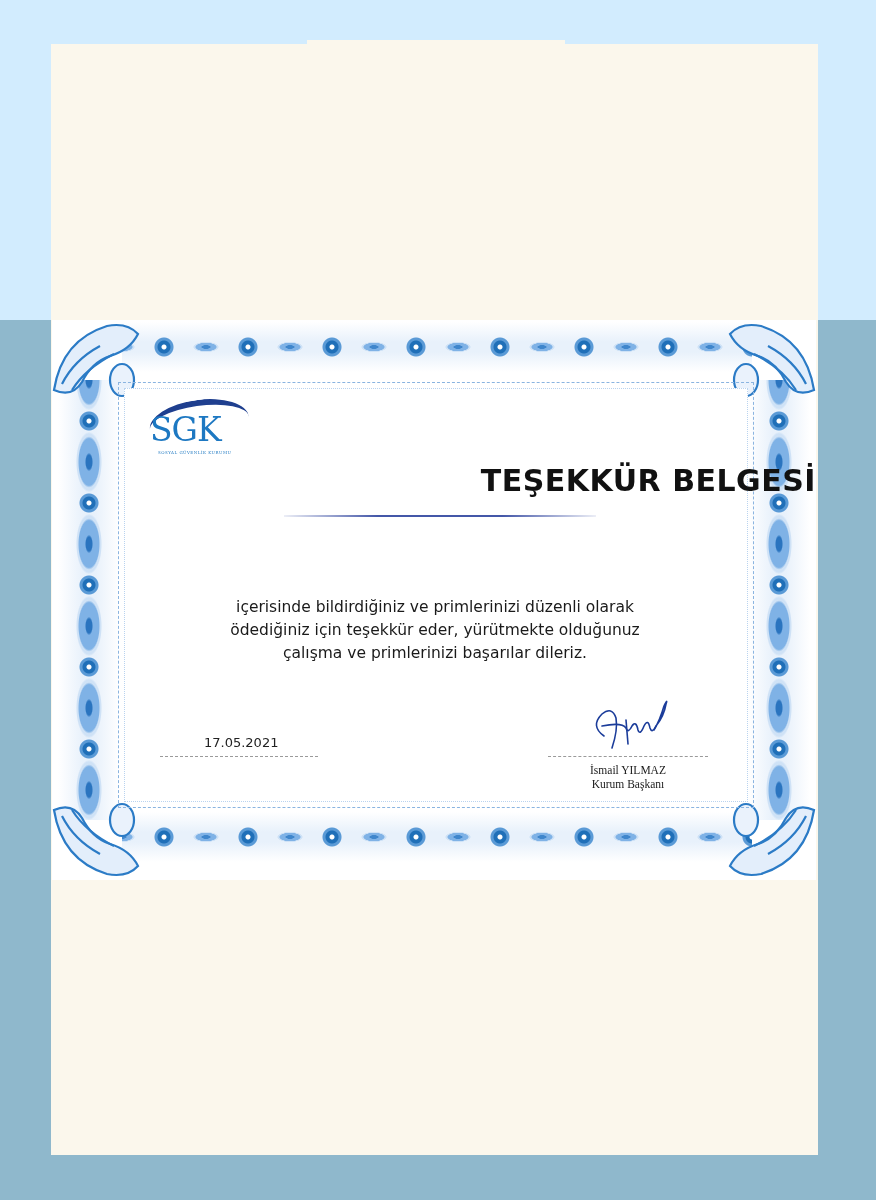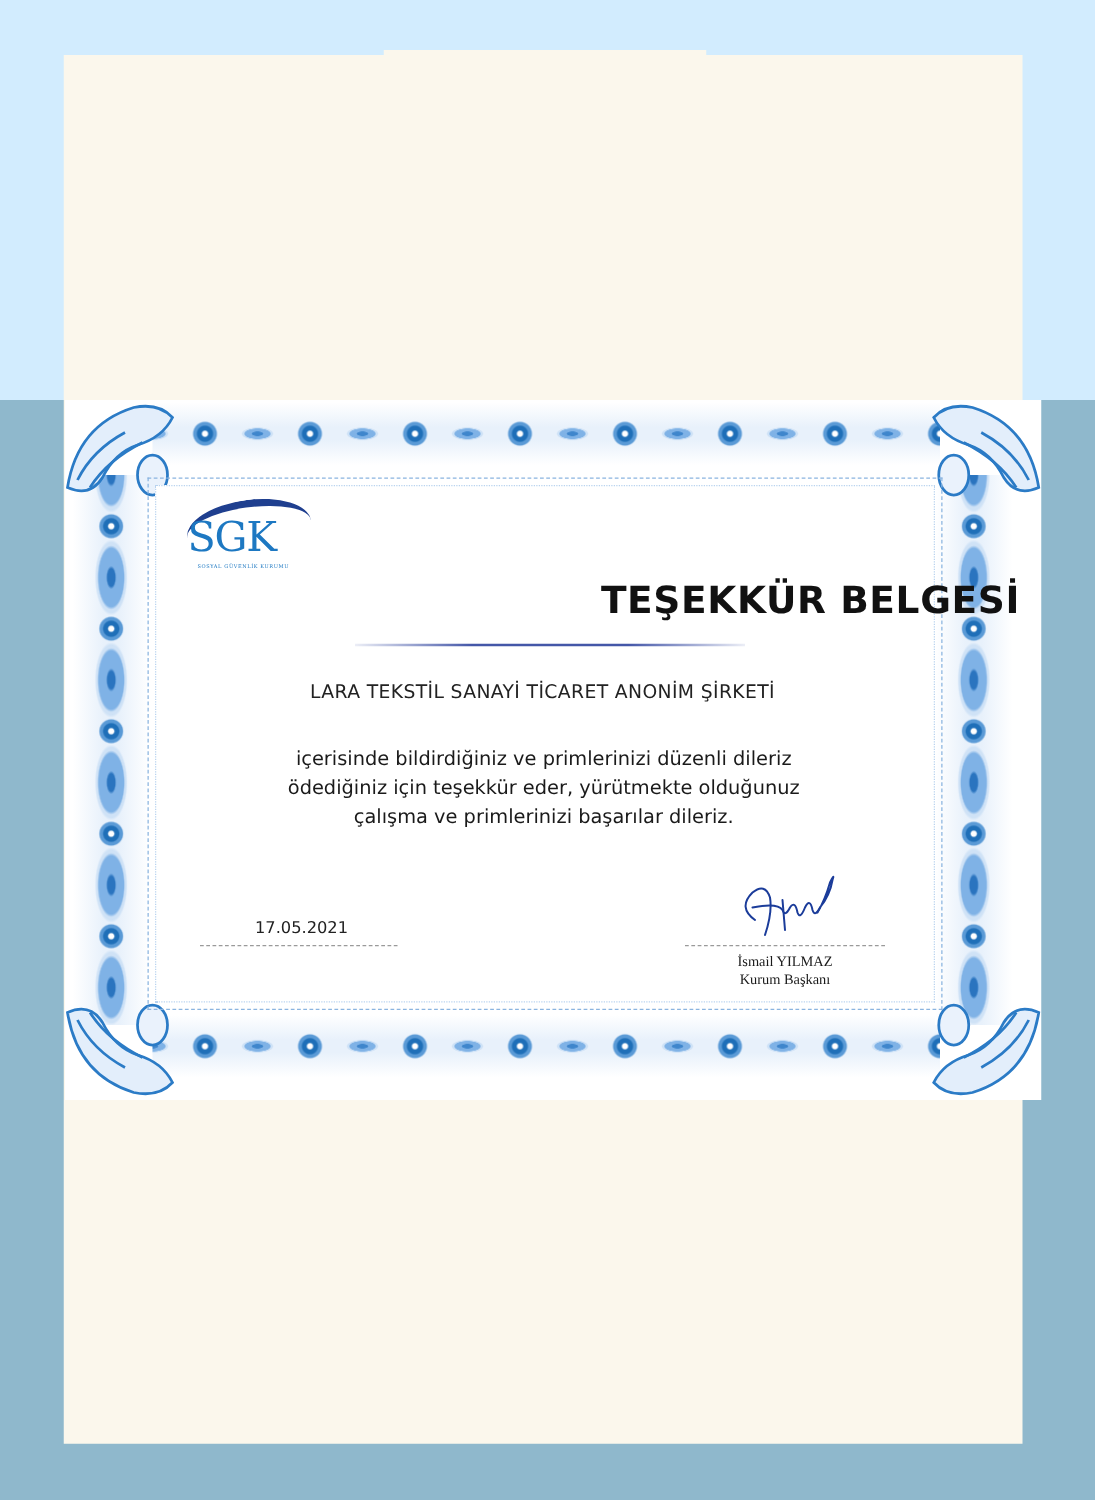--- a/index.html
+++ b/index.html
@@ -12,21 +12,21 @@
   .paper {
     position: absolute; left: 51px; top: 44px; width: 767px; height: 1111px;
     background: #fbf7ec;
   }
   .paper-tab {
     position: absolute; left: 307px; top: 40px; width: 258px; height: 6px;
     background: #fbf7ec;
   }
   .cert {
     position: absolute; left: 52px; top: 320px; width: 764px; height: 560px;
-    background: #ffffff; overflow: hidden; padding-left: 17px;
+    background: #ffffff; overflow: hidden;
   }
   
   .band { position: absolute; }
   .band-h {
     height: 50px;
     background:
       radial-gradient(circle at 50% 50%, #ffffff 0 2px, #1f6fb8 3px 6px, #5a9ad6 7px 9px, transparent 10px) 0 0/84px 50px repeat-x,
       radial-gradient(ellipse 30px 12px at 50% 50%, #3f86cc 0 4px, #7fb2e6 5px 10px, #cfe2f6 11px 12px, transparent 13px) 42px 0/84px 50px repeat-x,
       linear-gradient(#ffffff, #e8f1fb 40%, #e8f1fb 60%, #ffffff);
   }
@@ -190,24 +190,23 @@
   <div class="logo-sgk">
     <div class="sgk-swoosh"></div>
     <div class="sgk-text">SGK</div>
     <div class="sgk-sub">SOSYAL GÜVENLİK KURUMU</div>
   </div>
 
 
   <div class="title">TEŞEKKÜR BELGESİ</div>
   <div class="title-rule"></div>
 
-  <div class="company">LARA TEKSTİL SANAYİ TİCARET ANONİM ŞİRKETİ</div>
 
   <div class="body-text">
-    <div>içerisinde bildirdiğiniz ve primlerinizi düzenli dileriz</div>
+    <div>içerisinde bildirdiğiniz ve primlerinizi düzenli olarak</div>
     <div>ödediğiniz için teşekkür eder, yürütmekte olduğunuz</div>
     <div>çalışma ve primlerinizi başarılar dileriz.</div>
   </div>
 
   <div class="date">17.05.2021</div>
   <div class="date-line"></div>
 
   <div class="signature">
     <svg viewBox="0 0 92 60" width="92" height="60">
       <g fill="none" stroke="#1b3c9a" stroke-width="1.6" stroke-linecap="round">

